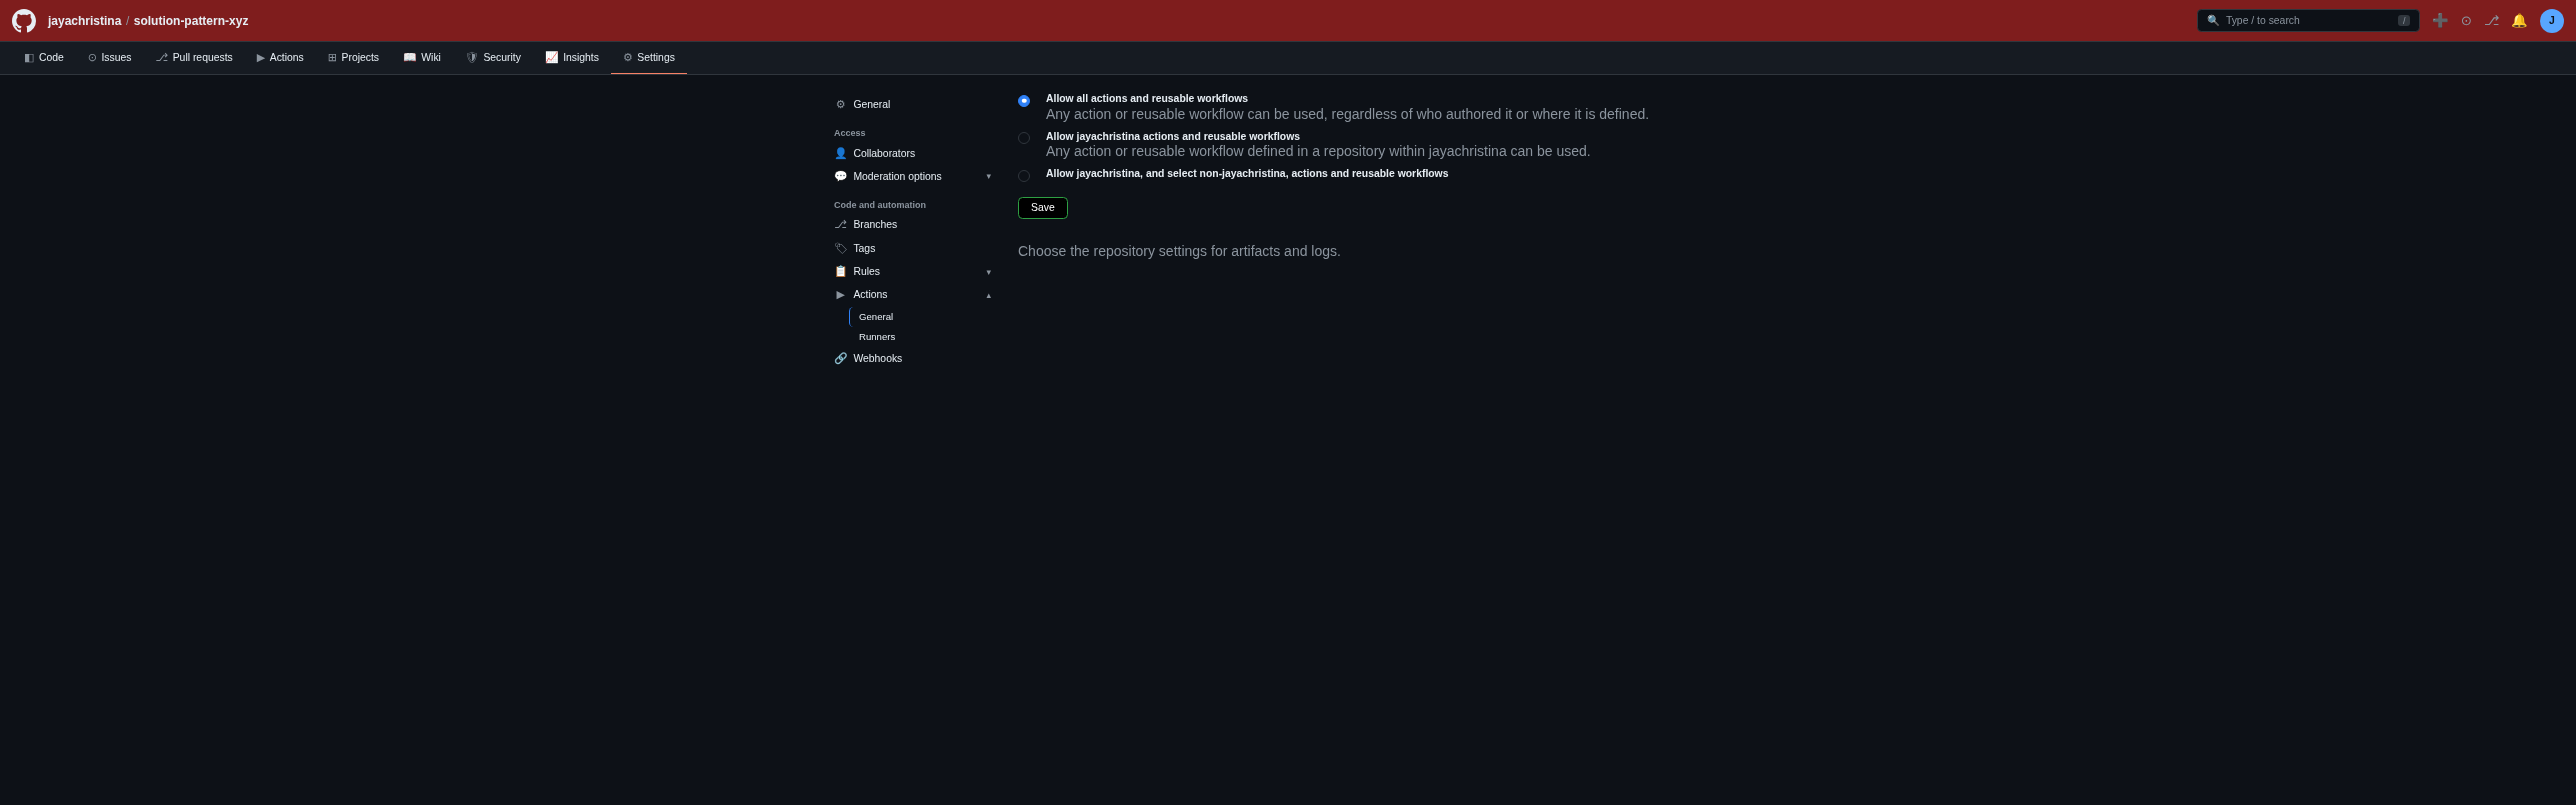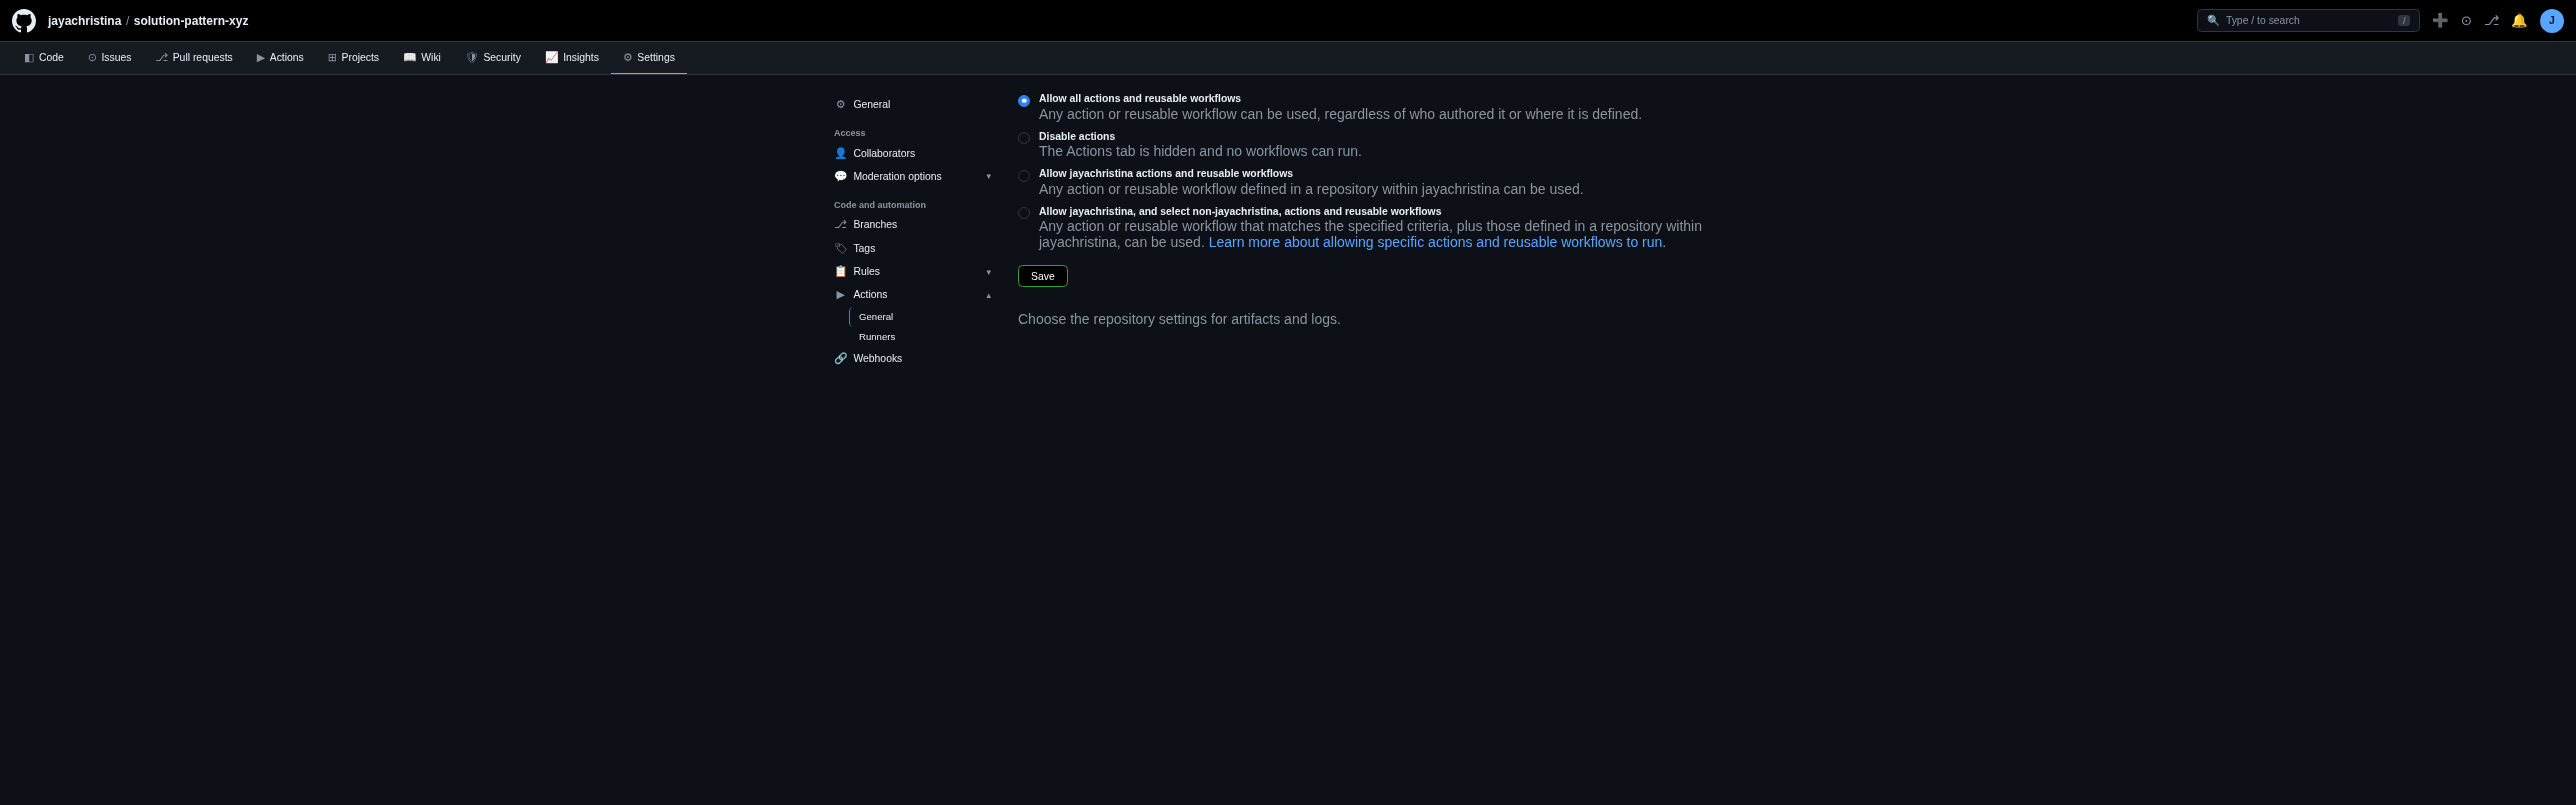--- a/index.html
+++ b/index.html
@@ -7,21 +7,21 @@
       background: #0d1117;
       color: #e6edf3;
       font-family: -apple-system, BlinkMacSystemFont, "Segoe UI", Helvetica, Arial, sans-serif;
       font-size: 10.4px;
       min-height: 100vh;
     }
     a { color: #58a6ff; text-decoration: none; }
 
     
     .topnav {
-      background: #000000;
+      background: #7f1d1d;
       border-bottom: 0.7px solid #30363d;
       display: flex;
       align-items: center;
       padding: 0 12px;
       height: 42px;
       gap: 12px;
     }
     .topnav-logo {
       width: 24px; height: 24px;
       fill: #e6edf3;
@@ -158,21 +158,21 @@
       flex: 1;
       min-width: 0;
     }
     .page-title {
       font-size: 15px;
       font-weight: 600;
       color: #e6edf3;
       margin-bottom: 15px;
     }
     .radio-group { display: flex; flex-direction: column; gap: 9px; margin-bottom: 15px; }
-    .radio-option { display: flex; align-items: flex-start; gap: 9px; }
+    .radio-option { display: flex; align-items: flex-start; gap: 16px; }
     .radio-circle {
       width: 12px; height: 12px; border-radius: 50%;
       border: 1.5px solid #30363d;
       background: #0d1117;
       flex-shrink: 0;
       margin-top: 1.5px;
       cursor: pointer;
     }
     .radio-circle.checked {
       border-color: #2f81f7;
@@ -343,44 +343,33 @@
     <div class="radio-group">
 
       <div class="radio-option">
         <div class="radio-circle checked"></div>
         <div class="radio-content">
           <span class="radio-label">Allow all actions and reusable workflows</span>
           <span class="radio-desc">Any action or reusable workflow can be used, regardless of who authored it or where it is defined.</span>
         </div>
       </div>
 
-      <div class="radio-option">
-        <div class="radio-circle"></div>
-        <div class="radio-content">
-          <span class="radio-label">Disable actions</span>
-          <span class="radio-desc">The Actions tab is hidden and no workflows can run.</span>
-        </div>
-      </div>
 
       <div class="radio-option">
         <div class="radio-circle"></div>
         <div class="radio-content">
           <span class="radio-label">Allow jayachristina actions and reusable workflows</span>
           <span class="radio-desc">Any action or reusable workflow defined in a repository within jayachristina can be used.</span>
         </div>
       </div>
 
       <div class="radio-option">
         <div class="radio-circle"></div>
         <div class="radio-content">
           <span class="radio-label">Allow jayachristina, and select non-jayachristina, actions and reusable workflows</span>
-          <span class="radio-desc">
-            Any action or reusable workflow that matches the specified criteria, plus those defined in a repository within jayachristina, can be used.
-            <a>Learn more about allowing specific actions and reusable workflows to run.</a>
-          </span>
         </div>
       </div>
 
     </div>
 
     <button class="save-btn">Save</button>
 
     <p class="section-desc">Choose the repository settings for artifacts and logs.</p>
 
   </main>

